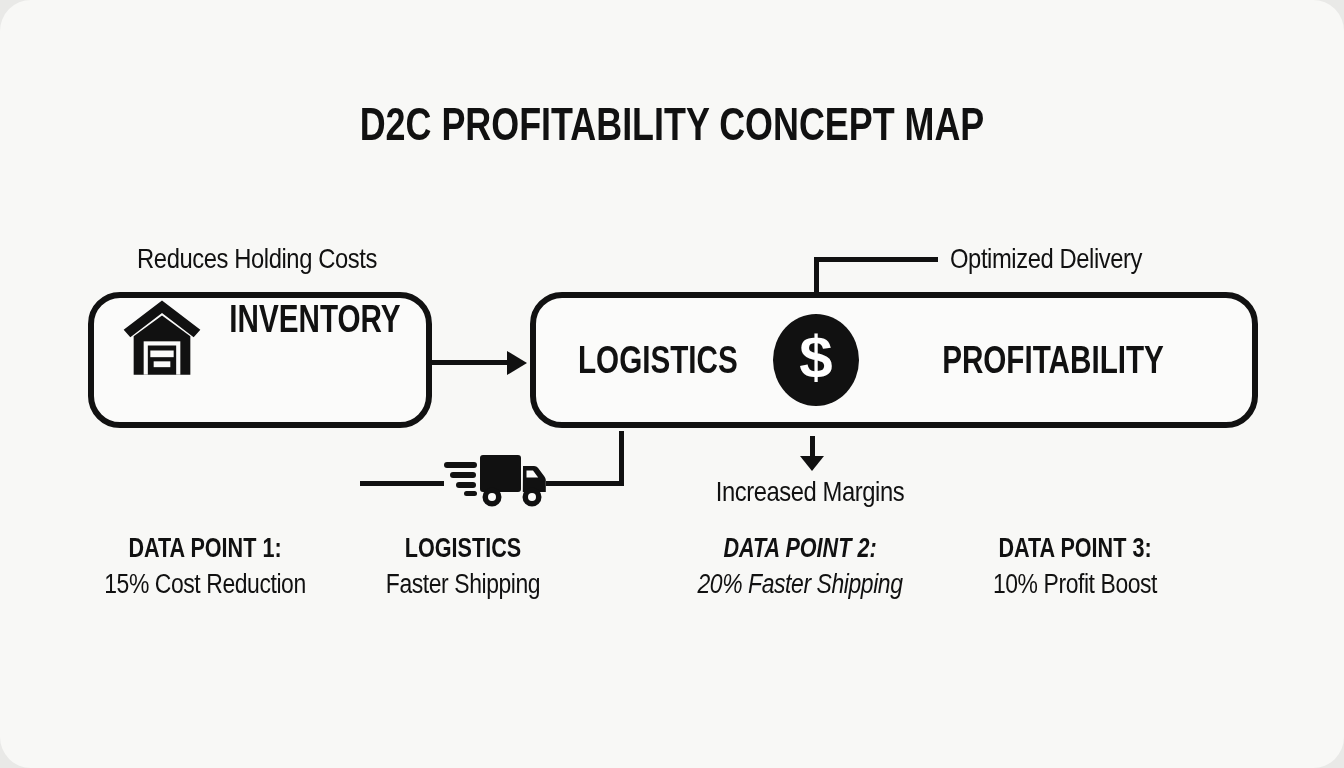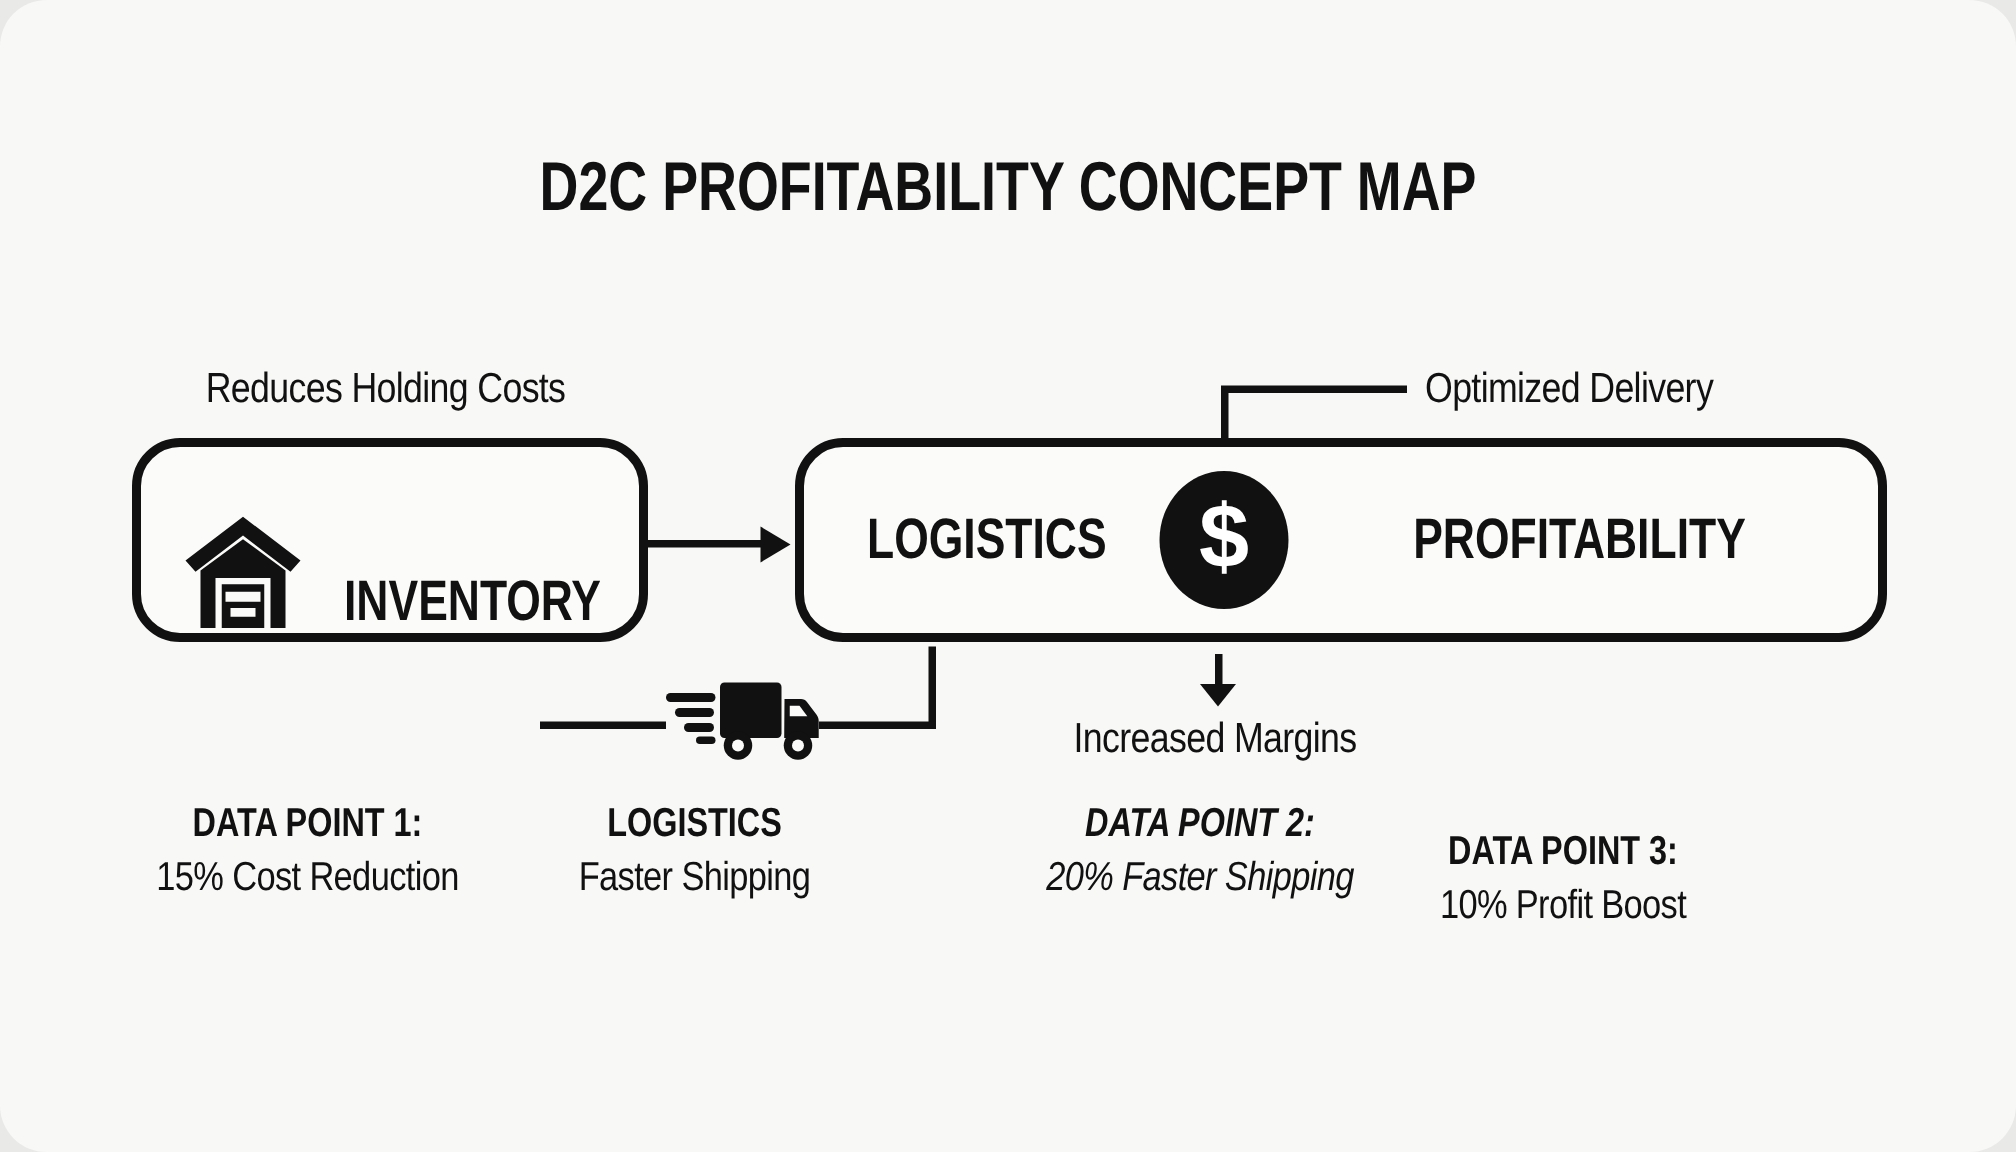--- a/index.html
+++ b/index.html
@@ -85,21 +85,21 @@
 </style>
 </head>
 <body>
 
 <div class="canvas">
 
   <div class="abs title">D2C PROFITABILITY CONCEPT MAP</div>
 
   <div class="abs annotation" style="left:107px;top:243px;width:300px;">Reduces Holding Costs</div>
 
-  <div class="abs node-box" style="left:88px;top:292px;width:344px;height:136px;display:flex;align-items:flex-end;">
+  <div class="abs node-box" style="left:88px;top:292px;width:344px;height:136px;display:flex;align-items:flex-start;">
     <div style="margin-left:26px;width:84px;">
       <svg width="84" height="80" viewBox="0 0 100 96" fill="#111">
         <path d="M4 38 L50 3 L96 38 L88 47 L50 18 L12 47 Z"></path>
         <path d="M16 46 L50 21 L84 46 L84 92 L16 92 Z"></path>
         <rect x="28" y="52" width="44" height="40" fill="#fbfbfa"></rect>
         <rect x="33" y="57" width="34" height="35" fill="#111"></rect>
         <rect x="36" y="63" width="28" height="8" fill="#fbfbfa"></rect>
         <rect x="40" y="76" width="20" height="7" fill="#fbfbfa"></rect>
       </svg>
     </div>
@@ -150,18 +150,18 @@
     <span class="detail">15% Cost Reduction</span>
   </div>
   <div class="abs foot" style="left:313px;">
     <span class="heading">LOGISTICS</span>
     <span class="detail">Faster Shipping</span>
   </div>
   <div class="abs foot" style="left:650px;font-style:italic;">
     <span class="heading">DATA POINT 2:</span>
     <span class="detail">20% Faster Shipping</span>
   </div>
-  <div class="abs foot" style="left:892px;margin-top:19px;">
+  <div class="abs foot" style="left:925px;">
     <span class="heading">DATA POINT 3:</span>
     <span class="detail">10% Profit Boost</span>
   </div>
 
 </div>
 
 </body></html>

